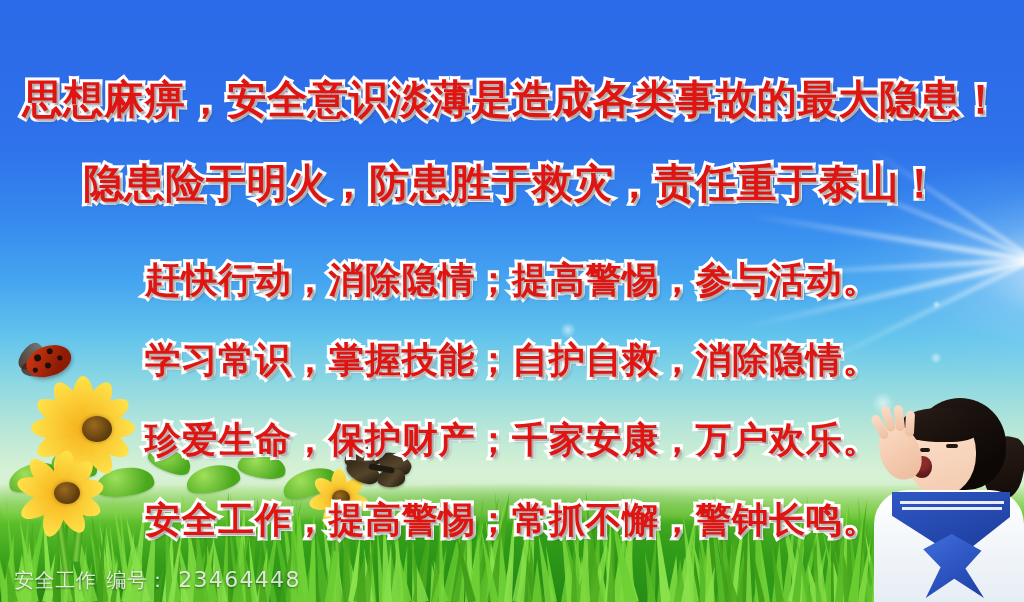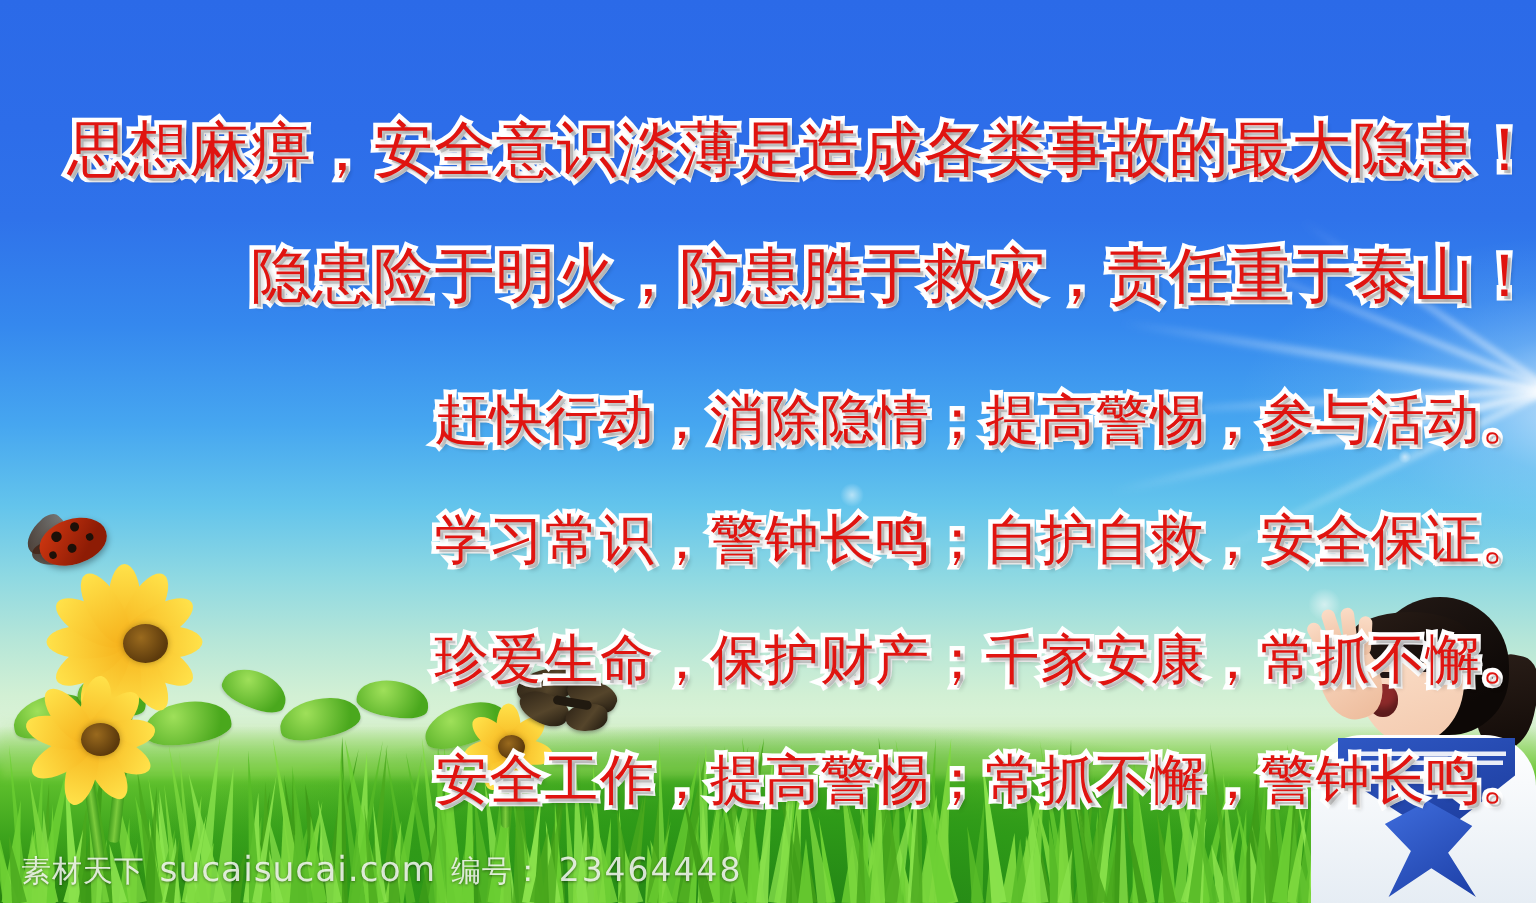--- a/index.html
+++ b/index.html
@@ -143,23 +143,23 @@
   .g-collar-stripe{position:absolute;height:3px;background:#fff;opacity:.9;}
   .g-scarf{position:absolute;right:40px;bottom:4px;width:62px;height:64px;
       background:linear-gradient(150deg,#3f6ddd,#1d3fa6);
       clip-path:polygon(48% 0%, 96% 26%, 70% 54%, 100% 100%, 52% 70%, 6% 100%, 30% 52%, 2% 24%);}
 
   
   .lines{position:absolute;left:0;top:0;width:1024px;height:602px;}
   .line{
     position:absolute;
     width:100%;
-    text-align:right;
+    text-align:center;
     color:#e01410;
-    font-weight:normal;
+    font-weight:bold;
     letter-spacing:.02em;
     white-space:nowrap;
     -webkit-text-stroke:6px #ffffff;
     paint-order:stroke fill;
     text-shadow:
        2px 2px 0 rgba(0,0,0,.18),
        3px 3px 3px rgba(0,0,0,.20);
   }
   .head{font-size:40px;}
   .head.l1{top:72px;}
@@ -642,25 +642,24 @@
     <div class="g-collar"></div>
     <div class="g-collar-stripe" style="right:20px;bottom:98px;width:104px;"></div>
     <div class="g-collar-stripe" style="right:22px;bottom:92px;width:100px;"></div>
     <div class="g-scarf"></div>
   </div>
 
   <div class="lines">
     <div class="line head l1">思想麻痹，安全意识淡薄是造成各类事故的最大隐患！</div>
     <div class="line body b1">赶快行动，消除隐情；提高警惕，参与活动。</div>
     <div class="line head l2">隐患险于明火，防患胜于救灾，责任重于泰山！</div>
-    <div class="line body b2">学习常识，警钟长鸣；自护自救，安全保证。</div>
-    <div class="line body b3">珍爱生命，保护财产；千家安康，常抓不懈。</div>
+    <div class="line body b2">学习常识，掌握技能；自护自救，消除隐情。</div>
+    <div class="line body b3">珍爱生命，保护财产；千家安康，万户欢乐。</div>
     <div class="line body b4">安全工作，提高警惕；常抓不懈，警钟长鸣。</div>
   </div>
 
   <div class="watermark">
-    <span class="brand">素材天下</span>
-    <span class="site">sucaisucai.com</span>
+    <span class="brand">安全工作</span>
     <span class="lbl">编号：</span>
     <span class="num">23464448</span>
   </div>
 
 </div>
 
 </body></html>

